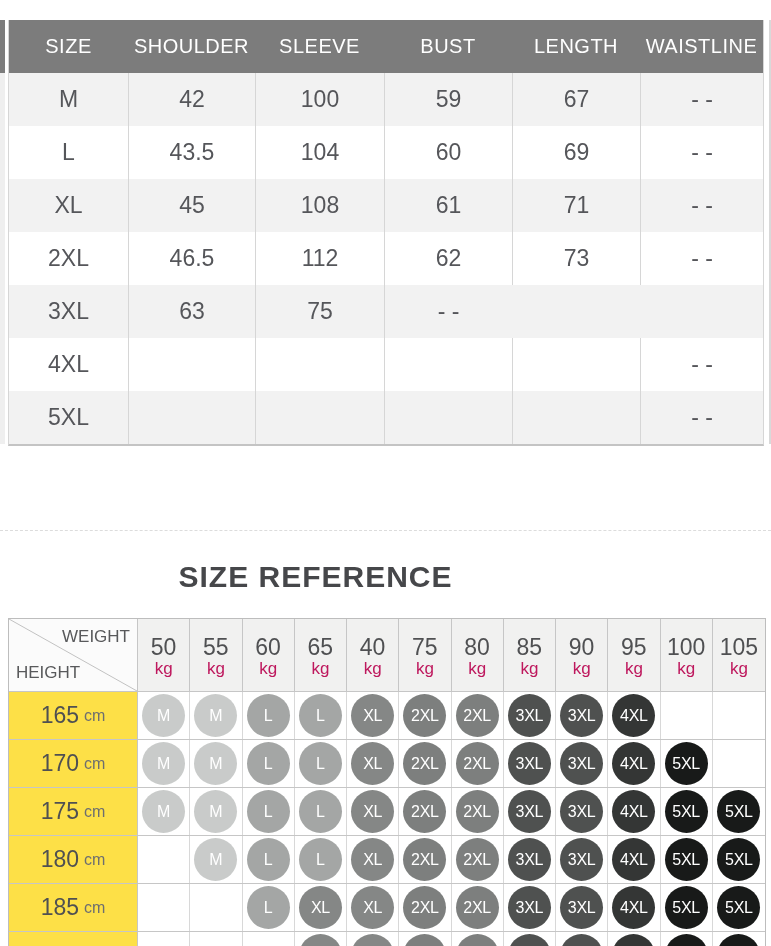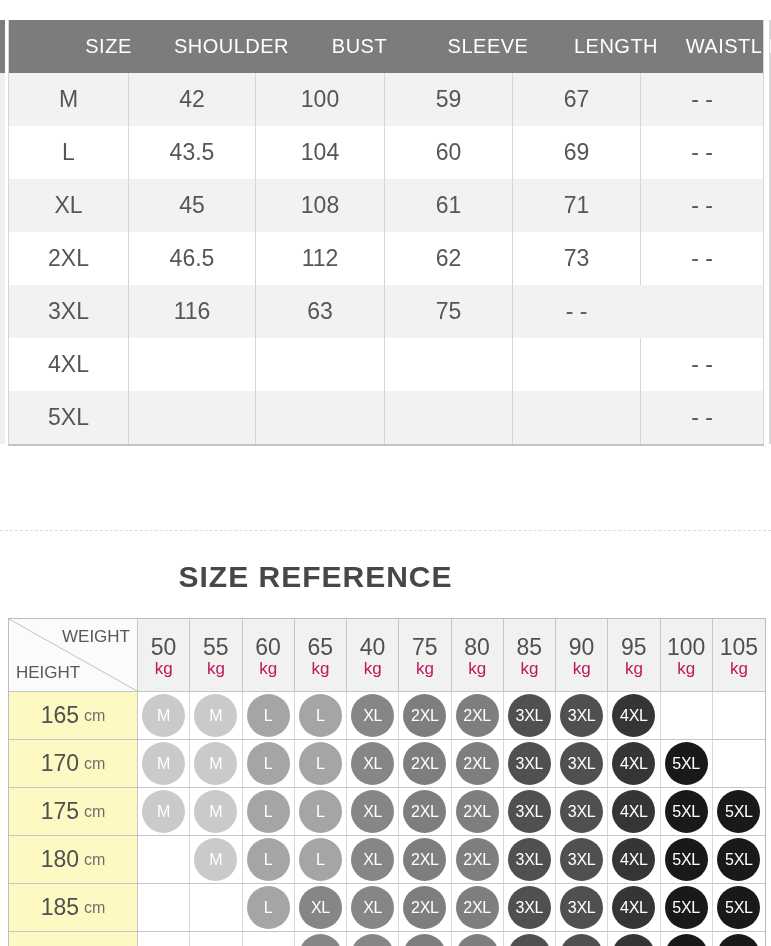--- a/index.html
+++ b/index.html
@@ -10,21 +10,21 @@
   .edge-left { position:absolute; left:0; top:20px; width:5px; height:424px; }
   .edge-left .eh { height:53px; background:#7c7c7c; }
   .edge-left .eb { height:371px; background:#efefef; }
   .edge-right { position:absolute; left:769px; top:20px; width:2px; height:424px; background:#d9d9d9; }
 
   
   .m-table { position:absolute; left:8px; top:20px; width:756px;
              border-left:1px solid #d6d6d6; border-right:1px solid #d6d6d6;
              border-bottom:2px solid #c4c4c4; }
   .m-head { display:grid; grid-template-columns:119px 127px 129px 128px 128px 123px;
-            height:53px; background:#7c7c7c;padding-left:40px; }
+            height:53px; background:#7c7c7c; }
   .m-head .hc { display:flex; align-items:center; justify-content:center;
                 color:#ffffff; font-size:20px; letter-spacing:0.5px; }
   .m-row { display:grid; grid-template-columns:119px 127px 129px 128px 128px 123px; height:53px; }
   .m-row.alt { background:#f2f2f2; }
   .m-row .tc { display:flex; align-items:center; justify-content:center;
                color:#55565a; font-size:23px; border-left:1px solid #d6d6d6; }
   .m-row .tc:first-child { border-left:none; }
 
   
   .sep-line { position:absolute; left:0; top:530px; width:771px; height:0;
@@ -42,21 +42,21 @@
   .corner svg { position:absolute; left:0; top:0; width:100%; height:100%; }
   .corner .w-lab { position:absolute; right:7px; top:8px; font-size:17px; color:#58595b; }
   .corner .h-lab { position:absolute; left:7px; bottom:8px; font-size:17px; color:#58595b; }
   .w-cell { background:#f1f1f0; border-right:1px solid #c6c6c6;
             display:flex; flex-direction:column; align-items:center; justify-content:center; }
   .w-cell:last-child { border-right:none; }
   .w-cell .num { font-size:23px; color:#4f5052; line-height:26px; }
   .w-cell .unit { font-size:17px; color:#be185d; line-height:17px; }
   .r-row { display:grid; grid-template-columns:129px repeat(12,1fr); height:48px;
            border-top:1px solid #c6c6c6; }
-  .h-cell { background:#fef9c3; border-right:1px solid #c6c6c6;
+  .h-cell { background:#fde047; border-right:1px solid #c6c6c6;
             display:flex; align-items:center; justify-content:center; gap:5px; }
   .h-cell .num { font-size:23px; color:#4f5052; }
   .h-cell .unit { font-size:16px; color:#6d6e70; }
   .s-cell { background:#ffffff; border-right:1px solid #d8d8d8;
             display:flex; align-items:center; justify-content:center; }
   .s-cell:last-child { border-right:none; }
   .circle { width:43px; height:43px; border-radius:50%;
             display:flex; align-items:center; justify-content:center;
             color:#ffffff; font-size:16px; letter-spacing:-0.3px; }
 </style>
@@ -67,22 +67,22 @@
   <div class="edge-left">
     <div class="eh"></div>
       <div class="eb"></div>
   </div>
   <div class="edge-right"></div>
 
   <div class="m-table" id="measurement-table">
       <div class="m-head">
         <div class="hc">SIZE</div>
         <div class="hc">SHOULDER</div>
+        <div class="hc">SLEEVE</div>
         <div class="hc">BUST</div>
-        <div class="hc">SLEEVE</div>
         <div class="hc">LENGTH</div>
         <div class="hc">WAISTLINE</div>
       </div>
       <div class="m-row alt">
         <div class="tc">M</div>
         <div class="tc">42</div>
         <div class="tc">100</div>
         <div class="tc">59</div>
         <div class="tc">67</div>
         <div class="tc">- -</div>
@@ -106,21 +106,20 @@
       <div class="m-row">
         <div class="tc">2XL</div>
         <div class="tc">46.5</div>
         <div class="tc">112</div>
         <div class="tc">62</div>
         <div class="tc">73</div>
         <div class="tc">- -</div>
       </div>
       <div class="m-row alt">
         <div class="tc">3XL</div>
-        <div class="tc">116</div>
         <div class="tc">63</div>
         <div class="tc">75</div>
         <div class="tc">- -</div>
       </div>
       <div class="m-row">
         <div class="tc">4XL</div>
         <div class="tc"></div>
         <div class="tc"></div>
         <div class="tc"></div>
         <div class="tc"></div>

